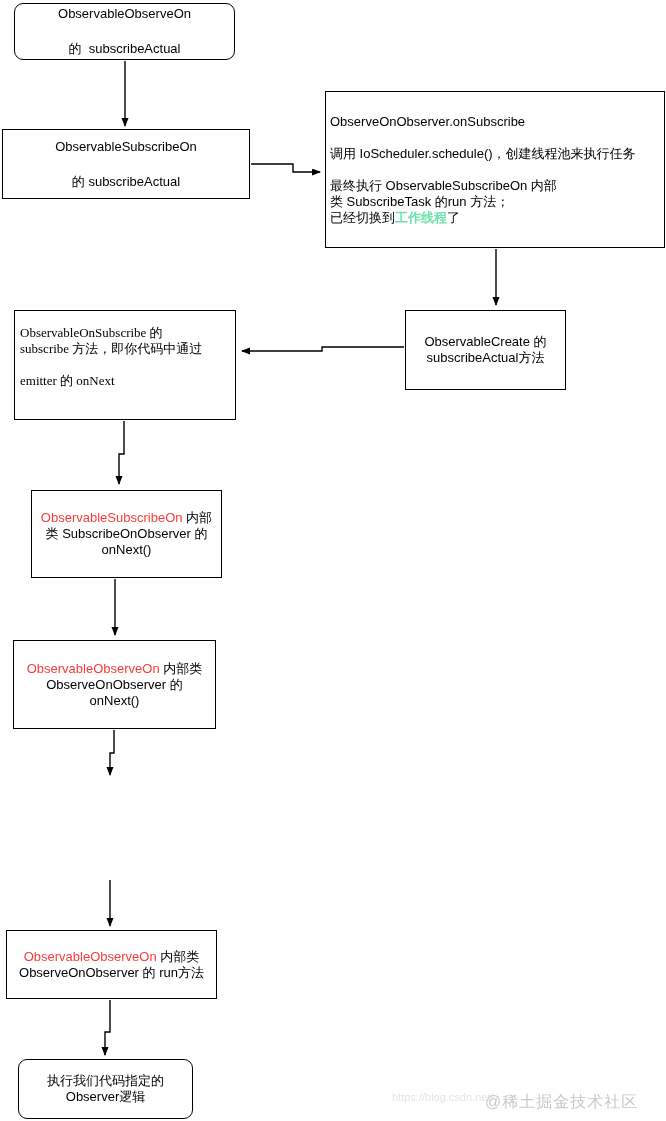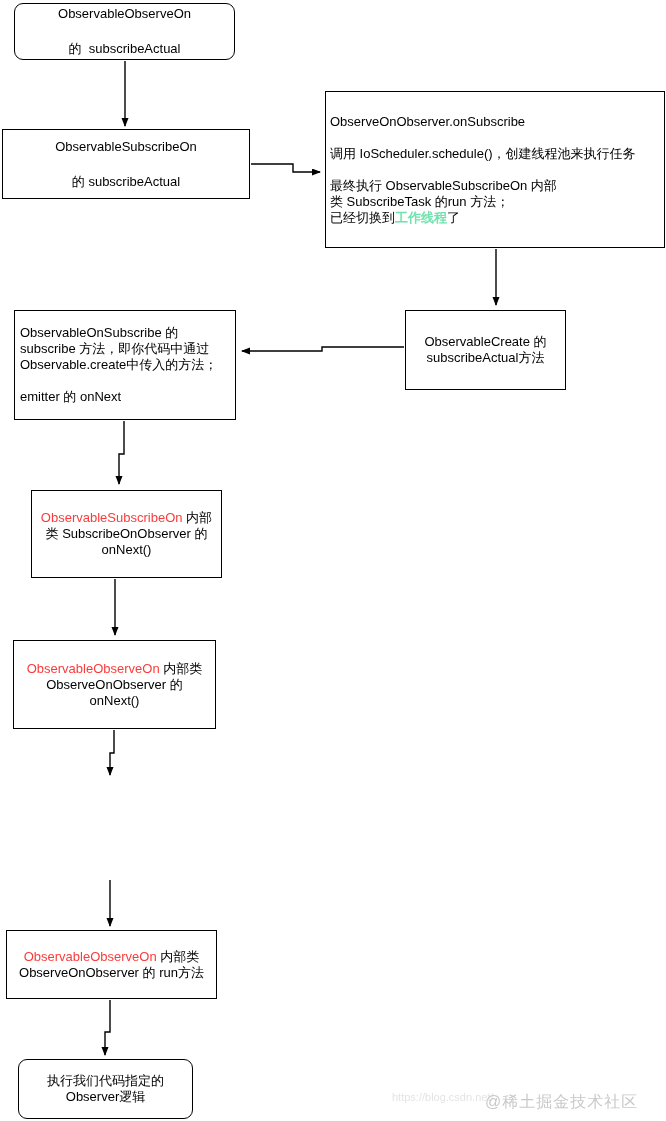--- a/index.html
+++ b/index.html
@@ -61,24 +61,23 @@
       <div class="line"><span>最终执行 ObservableSubscribeOn 内部</span></div>
       <div class="line"><span>类 SubscribeTask 的run 方法；</span></div>
       <div class="line"><span>已经切换到</span><span style="color: rgb(112, 226, 173); font-weight: bold;">工作线程</span><span>了</span></div>
     </div>
 
   <div class="node center" style="left:405px;top:310px;width:161px;height:80px;">
       <div class="line"><span>ObservableCreate 的</span></div>
       <div class="line"><span>subscribeActual方法</span></div>
     </div>
 
-  <div class="node leftalign" style="left:14px;top:310px;width:222px;height:110px;padding:14px 15px 0 5px;">
+  <div class="node leftalign" style="left:14px;top:310px;width:222px;height:110px;padding:14px 15px 0 5px;font-family:Liberation Serif, serif;">
       <div class="line"><span>ObservableOnSubscribe 的</span></div>
       <div class="line"><span>subscribe 方法，即你代码中通过</span></div>
-      <div class="line"><span>Observable.create中传入的方法；</span></div>
       <div class="line">&nbsp;</div>
       <div class="line"><span>emitter 的 onNext</span></div>
     </div>
 
   <div class="node center" style="left:31px;top:490px;width:191px;height:88px;">
       <div class="line"><span style="color: rgb(251, 59, 59);">ObservableSubscribeOn</span><span> 内部</span></div>
       <div class="line"><span>类 SubscribeOnObserver 的</span></div>
       <div class="line"><span>onNext()</span></div>
     </div>
 

